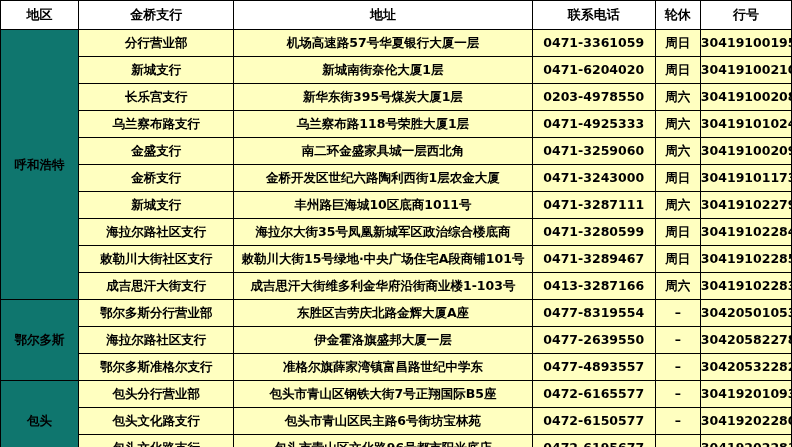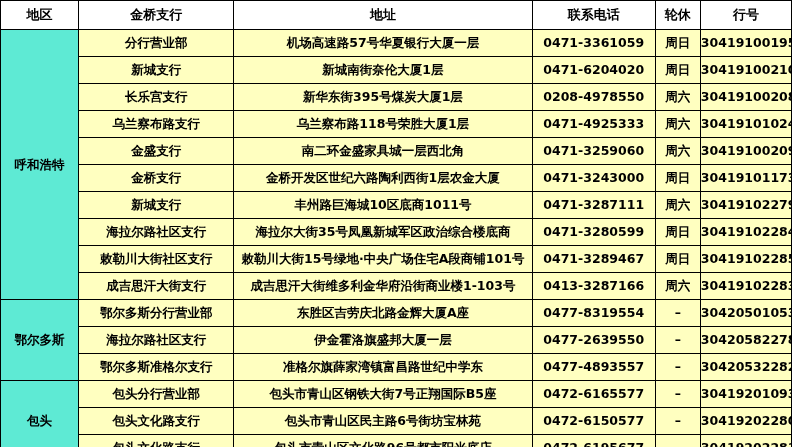--- a/index.html
+++ b/index.html
@@ -31,21 +31,21 @@
     line-height: 1.1;
     white-space: nowrap;
     overflow: hidden;
   }
   #branch-table thead th {
     background: #ffffff;
     height: 28px;
     font-size: 13px;
   }
   td.region-cell {
-    background: #5eead4;
+    background: #0f766e;
   }
   td.data-cell {
     background: #ffffc0;
   }
   col.c-region { width: 78px; }
   col.c-name   { width: 155px; }
   col.c-addr   { width: 298px; }
   col.c-phone  { width: 123px; }
   col.c-rest   { width: 45px; }
   col.c-code   { width: 91px; }
@@ -84,21 +84,21 @@
       <tr>
         <td class="data-cell">新城支行</td>
         <td class="data-cell">新城南街奈伦大厦1层</td>
         <td class="data-cell">0471-6204020</td>
         <td class="data-cell">周日</td>
         <td class="data-cell">304191002108</td>
       </tr>
       <tr>
         <td class="data-cell">长乐宫支行</td>
         <td class="data-cell">新华东街395号煤炭大厦1层</td>
-        <td class="data-cell">0208-4978550</td>
+        <td class="data-cell">0203-4978550</td>
         <td class="data-cell">周六</td>
         <td class="data-cell">304191002085</td>
       </tr>
       <tr>
         <td class="data-cell">乌兰察布路支行</td>
         <td class="data-cell">乌兰察布路118号荣胜大厦1层</td>
         <td class="data-cell">0471-4925333</td>
         <td class="data-cell">周六</td>
         <td class="data-cell">304191010245</td>
       </tr>

